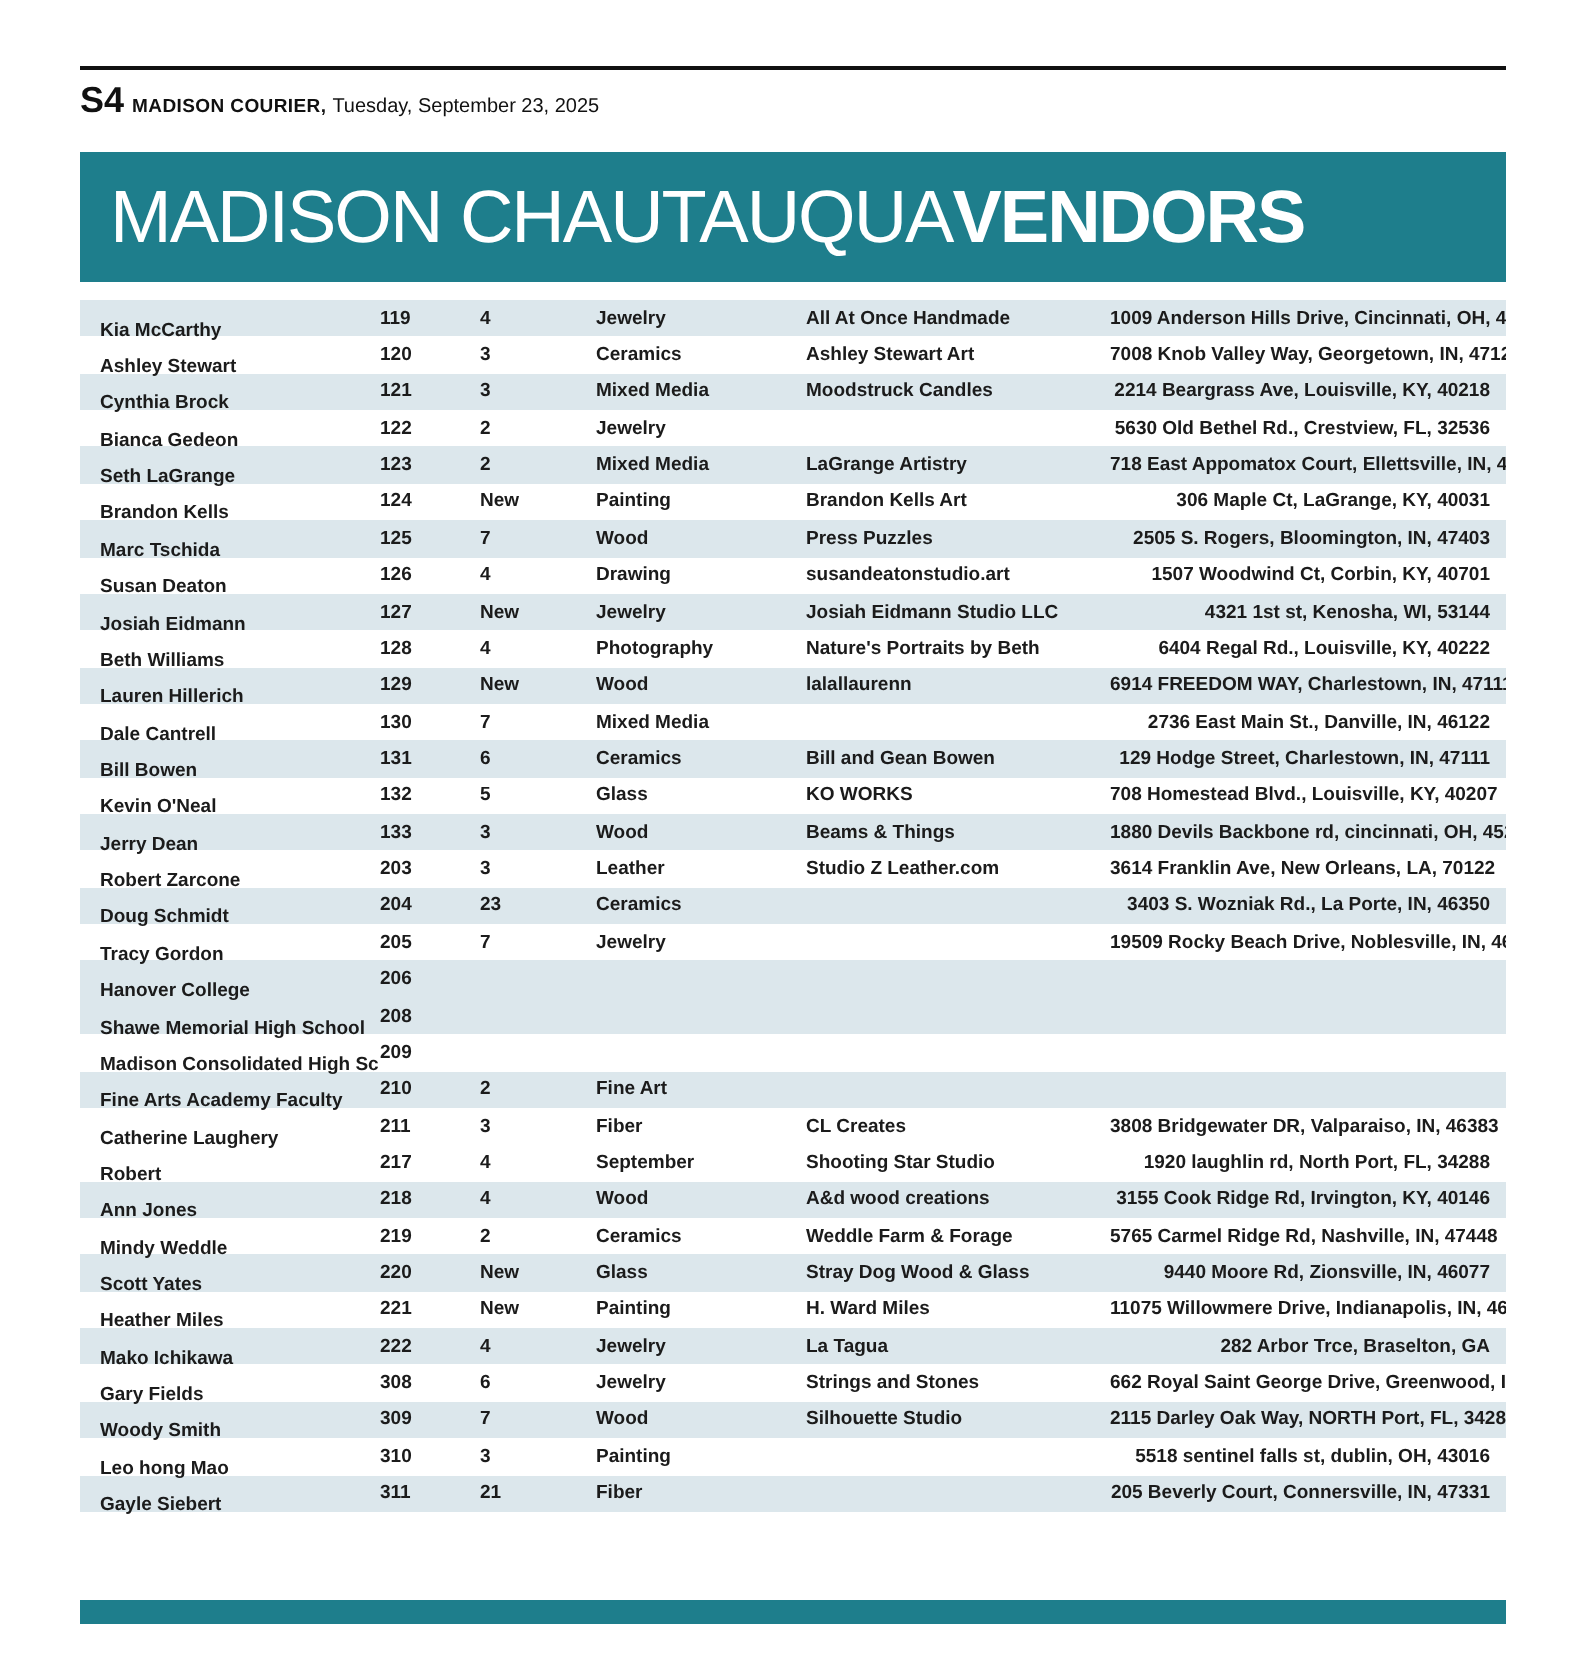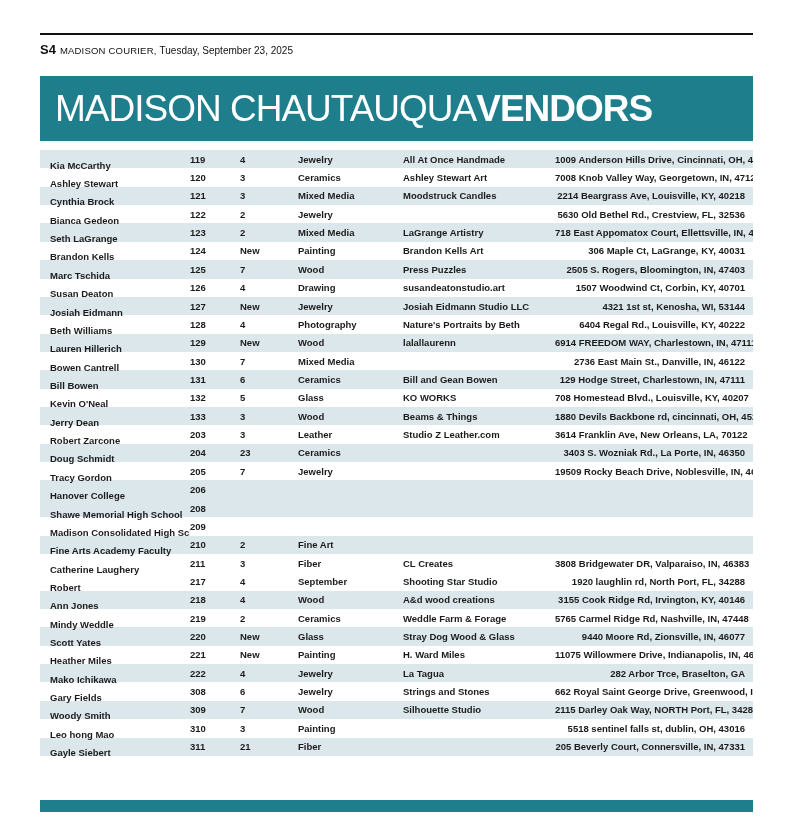--- a/index.html
+++ b/index.html
@@ -11,22 +11,22 @@
     background:#ffffff;
     overflow:hidden;
   }
   .masthead {
     position:absolute; left:40px; right:40px; top:33px;
     border-top:2px solid #111;
     padding-top:5px;
     white-space:nowrap;
     color:#111;
   }
-  .masthead .pg { font-size:13px; font-weight:700; margin-right:4px; }
-  .masthead .pub { font-size:9.5px; font-weight:400; letter-spacing:.2px; }
+  .masthead .pg { font-size:18px; font-weight:700; margin-right:4px; }
+  .masthead .pub { font-size:9.5px; font-weight:700; letter-spacing:.2px; }
   .masthead .date { font-size:10px; font-weight:400; margin-left:3px; }
   .banner {
     position:absolute; left:40px; right:40px; top:76px; height:65px;
     background:var(--accent,#1e7e8c);
     color:#fff;
     display:flex; align-items:center;
     padding-left:15px;
     overflow:hidden;
   }
   .banner .t-reg { font-size:37px; font-weight:400; letter-spacing:-1px; }
@@ -152,21 +152,21 @@
       </div>
       <div class="vrow shaded">
         <div class="cell cell-name">Lauren Hillerich</div>
         <div class="cell cell-booth">129</div>
         <div class="cell cell-years">New</div>
         <div class="cell cell-category">Wood</div>
         <div class="cell cell-business">lalallaurenn</div>
         <div class="cell cell-address">6914 FREEDOM WAY, Charlestown, IN, 47111</div>
       </div>
       <div class="vrow plain">
-        <div class="cell cell-name">Bowen Cantrell</div>
+        <div class="cell cell-name">Dale Cantrell</div>
         <div class="cell cell-booth">130</div>
         <div class="cell cell-years">7</div>
         <div class="cell cell-category">Mixed Media</div>
         <div class="cell cell-business"></div>
         <div class="cell cell-address">2736 East Main St., Danville, IN, 46122</div>
       </div>
       <div class="vrow shaded">
         <div class="cell cell-name">Bill Bowen</div>
         <div class="cell cell-booth">131</div>
         <div class="cell cell-years">6</div>

